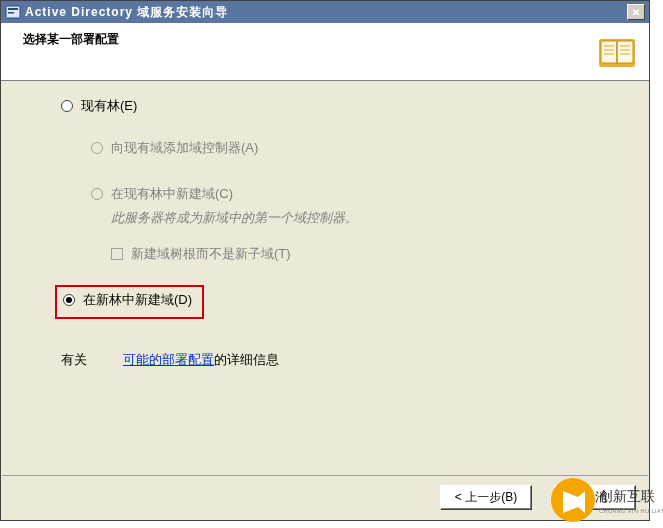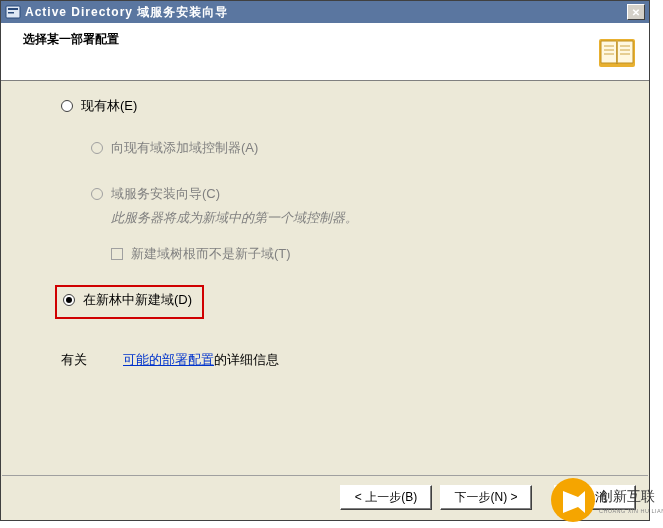--- a/index.html
+++ b/index.html
@@ -220,21 +220,21 @@
 
     <div class="radio-row indent2">
       <span class="radio-glyph disabled"></span>
       <span class="disabled-text">向现有域添加域控制器(A)</span>
     </div>
 
     <div style="height:24px;"></div>
 
     <div class="radio-row indent2">
       <span class="radio-glyph disabled"></span>
-      <span class="disabled-text">域服务安装向导(C)</span>
+      <span class="disabled-text">在现有林中新建域(C)</span>
     </div>
     <div class="indent2 disabled-text" style="margin-left:80px; margin-top:6px;font-style:italic;">此服务器将成为新域中的第一个域控制器。</div>
 
     <div style="height:18px;"></div>
 
     <div class="check-row indent2" style="margin-left:80px;">
       <span class="check-glyph"></span>
       <span class="disabled-text">新建域树根而不是新子域(T)</span>
     </div>
 
@@ -252,21 +252,20 @@
     <div style="height:32px;"></div>
 
     <div style="margin-left:30px;">
       <span>有关</span><span class="link">可能的部署配置</span><span>的详细信息</span>
     </div>
 
   </div>
 
   <div class="footer">
     <span class="btn">&lt; 上一步(B)</span>
-    <span class="btn">下一步(N) &gt;</span>
     <span style="width:6px;"></span>
     <span class="btn" style="min-width:72px;">取消</span>
   </div>
 
 </div>
 
 <div class="watermark">
   <svg viewBox="0 0 120 55" width="120" height="55">
     <circle cx="30" cy="27" r="22" fill="#f5a500"></circle>
     <path d="M20 18 L20 40 L35 34 L42 40 L42 18 L35 24 Z" fill="#fff"></path>

